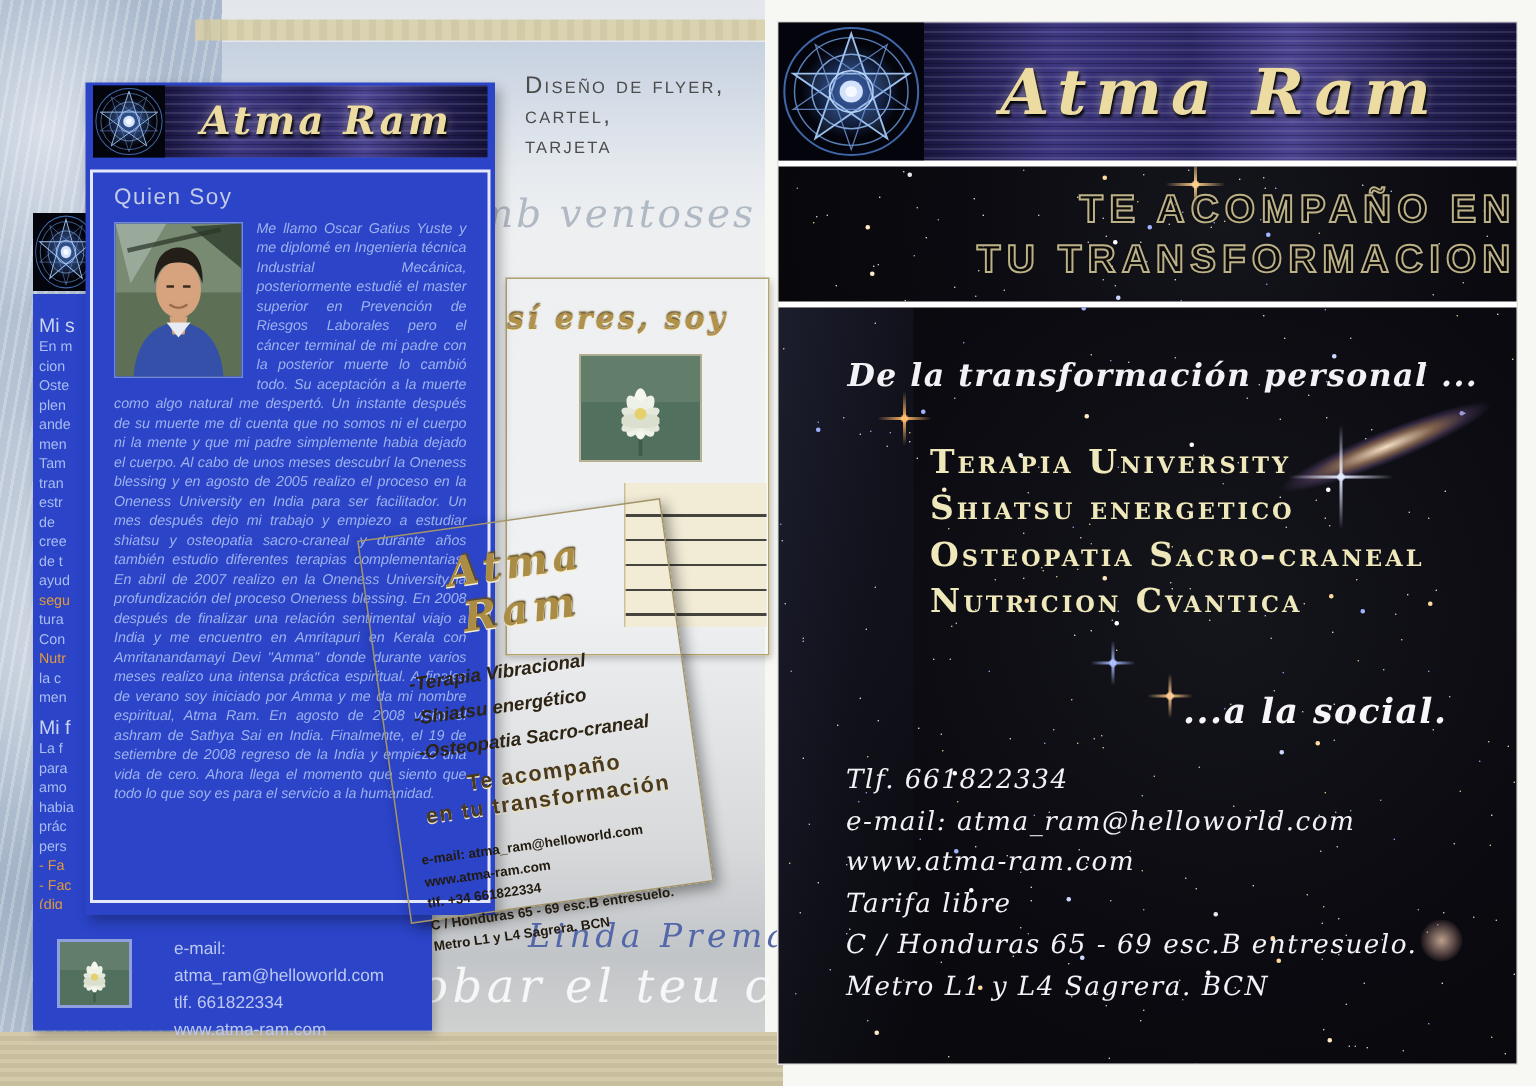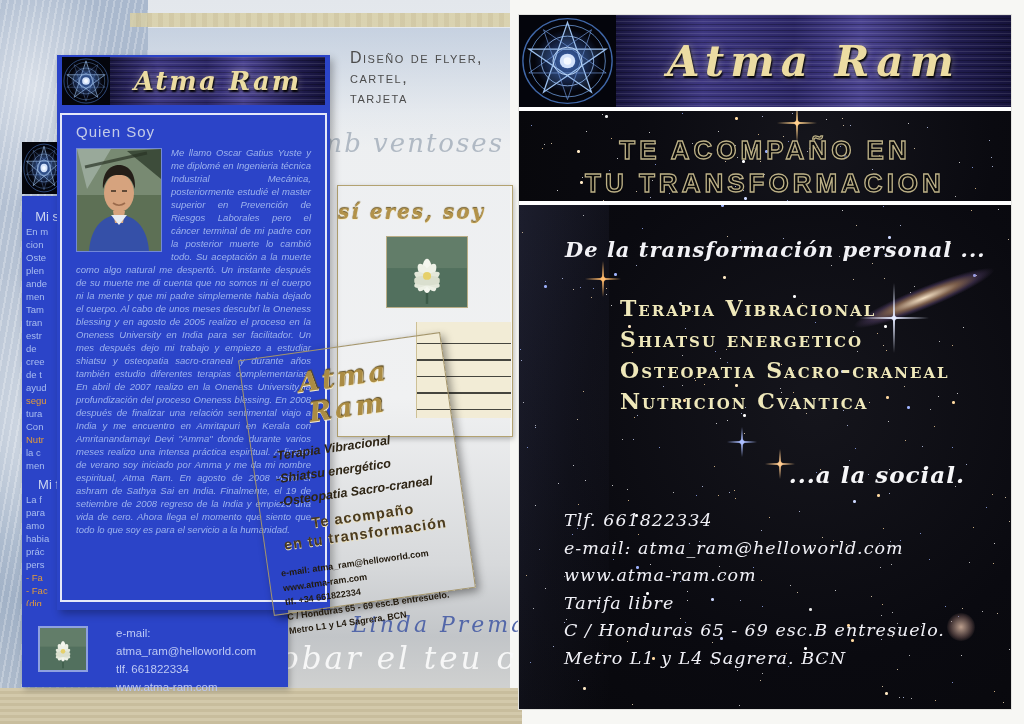--- a/index.html
+++ b/index.html
@@ -42,21 +42,21 @@
   .emblem{background:#04050c;display:flex;align-items:center;justify-content:center;}
   .emblem svg{width:100%;height:100%;}
 
   
   .page2{position:absolute;left:22px;top:142px;width:266px;height:545px;z-index:1;}
   .p2-mandala{position:absolute;left:0;top:0;width:44px;height:52px;}
   .p2-body{position:absolute;left:0;top:54px;width:266px;height:491px;background:#2b44c8;
     box-shadow:2px 3px 6px rgba(0,0,0,.25);}
   .p2-strip{position:absolute;left:4px;top:8px;width:33px;height:402px;overflow:hidden;}
   .p2-strip .frag{font-size:9.5px;line-height:13px;color:#a9bdf0;white-space:nowrap;}
-  .p2-strip .tone-heading{font-size:13px;line-height:17px;color:#c9d3f0;margin-top:4px;text-align:right;}
+  .p2-strip .tone-heading{font-size:13px;line-height:17px;color:#c9d3f0;margin-top:4px;}
   .p2-strip .tone-accent{color:#e09a3c;}
   .p2-lotus{position:absolute;left:16px;top:430px;width:46px;height:42px;border:2px solid #8ea0e0;}
   .p2-lotus svg{width:100%;height:100%;display:block;}
   .p2-contact{position:absolute;left:94px;top:428px;font-size:11.5px;line-height:18px;color:#bcc8f4;}
 
   
   .page1{position:absolute;left:57px;top:55px;width:273px;height:555px;background:#2b44c8;z-index:2;
     box-shadow:3px 4px 8px rgba(0,0,0,.3);}
   .p1-header{position:absolute;left:5px;top:2px;width:263px;height:48px;display:flex;}
   .p1-emblem{width:48px;height:48px;flex:none;}
@@ -100,24 +100,24 @@
 
   
   .rflyer{position:absolute;left:519px;top:15px;width:492px;height:694px;z-index:1;background:#fff;
     box-shadow:0 0 0 1px #e2e2de;}
   .r-head{position:absolute;left:0;top:0;width:492px;height:92px;display:flex;}
   .r-emblem{width:97px;height:92px;flex:none;}
   .r-banner{flex:1;display:flex;align-items:center;justify-content:center;}
   .r-brand{font-size:42px;letter-spacing:6px;}
   .starfield{position:relative;background:radial-gradient(circle at 60% 40%, #15151c, #0a0a10 60%, #08080c);overflow:hidden;}
   .r-band2{position:absolute;left:0;top:96px;width:492px;height:90px;}
-  .outline-title{position:absolute;left:0;top:12px;width:100%;text-align:center;
+  .outline-title{position:absolute;left:0;top:12px;width:100%;text-align:right;
     font-weight:bold;font-size:26px;line-height:33px;letter-spacing:4px;
     color:rgba(25,22,14,.25);-webkit-text-stroke:1.3px #bdb187;
-    text-shadow:0 0 2px rgba(0,0,0,.6);margin-top:11px;}
+    text-shadow:0 0 2px rgba(0,0,0,.6);}
   .r-main{position:absolute;left:0;top:190px;width:492px;height:504px;}
   .stars-dot{position:absolute;top:0;left:0;width:1px;height:1px;border-radius:50%;}
   .veil{position:absolute;left:0;top:0;width:90px;height:100%;
     background:linear-gradient(100deg,rgba(130,140,210,.16),rgba(130,140,210,.05) 55%,transparent);}
   .galaxy{position:absolute;left:300px;top:48px;width:210px;height:90px;transform:rotate(-22deg);
     background:radial-gradient(ellipse 48% 16% at 50% 50%, rgba(255,234,204,.95), rgba(214,160,120,.55) 35%, rgba(130,95,160,.3) 58%, transparent 75%);}
   .blob{position:absolute;width:28px;height:28px;border-radius:50%;
     background:radial-gradient(circle, rgba(219,185,163,.85), rgba(160,120,112,.35) 55%, transparent 75%);}
   .xstar{position:absolute;}
   .xstar::before{content:"";position:absolute;left:0;right:0;top:50%;height:2px;transform:translateY(-50%);
@@ -354,21 +354,21 @@
           <span class="core"></span>
         </div>
       <div class="xstar" style="left:246px;top:244px;width:30px;height:30px;--c:#ffc98c">
           <span class="core"></span>
         </div>
       <div class="blob" style="left:428px;top:408px;"></div>
 
       <div class="r-intro">De la transformación personal ...</div>
       <div class="r-services">
 
-      <div>Terapia Vibracional</div>
+      <div>Terapia University</div>
           <div>Shiatsu energetico</div>
           <div>Osteopatia Sacro-craneal</div>
           <div>Nutricion Cvantica</div>
         </div>
       <div class="r-outro">...a la social.</div>
       <div class="r-contact">
 
       <div>Tlf. 661822334</div>
           <div>e-mail: atma_ram@helloworld.com</div>
           <div>www.atma-ram.com</div>

